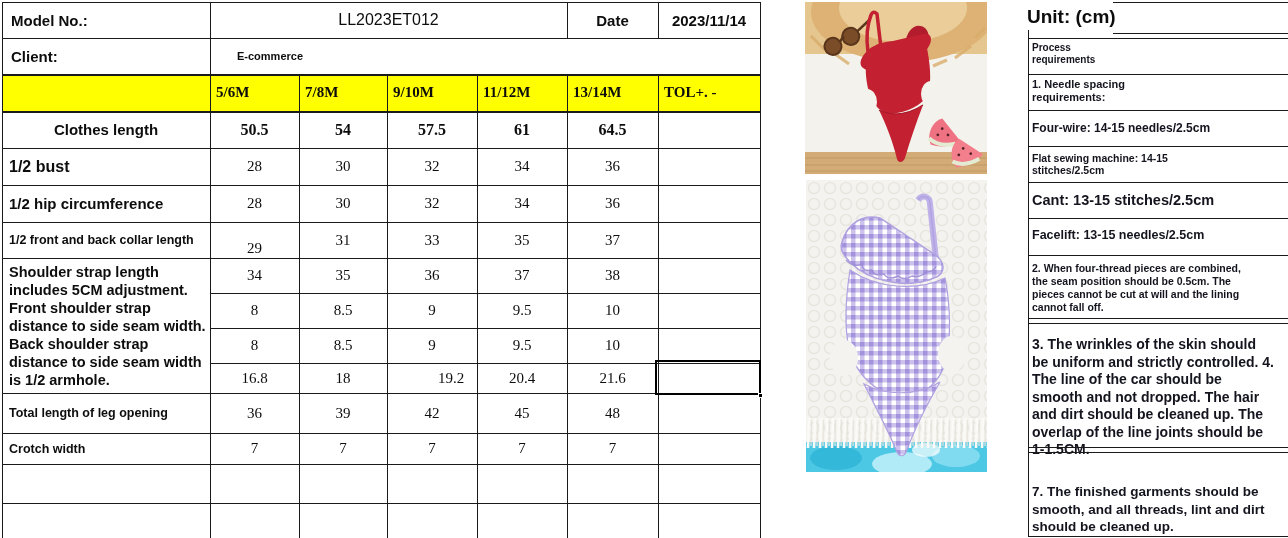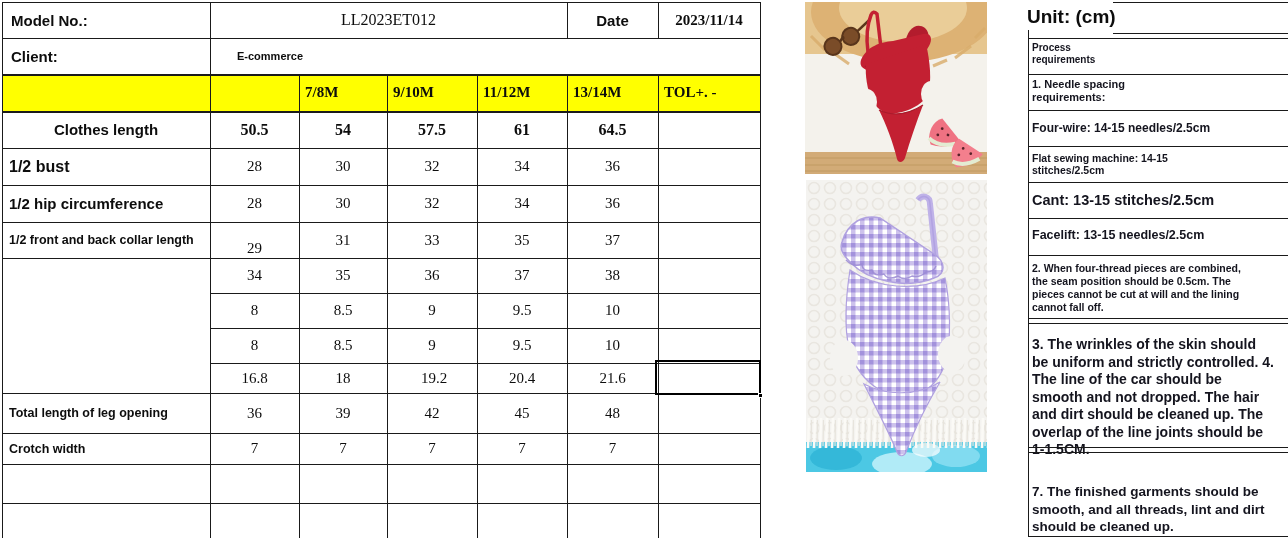--- a/index.html
+++ b/index.html
@@ -2,21 +2,21 @@
 <html><head>
 <meta charset="utf-8">
 <style>
   *{margin:0;padding:0;box-sizing:border-box}
   html,body{width:1288px;height:538px;background:#fff;overflow:hidden}
   body{position:relative;font-family:"Liberation Sans",sans-serif;color:#0d0d0d}
   .line{position:absolute;background:#1a1a1a}
   .cell{position:absolute;display:flex;align-items:center;color:#0d0d0d}
   .ctr{justify-content:center;text-align:center}
   .sans-b{font-family:"Liberation Sans",sans-serif;font-weight:bold}
-  .ser{font-family:Liberation Serif, serif}
+  .ser{font-family:Liberation Sans, sans-serif}
   .num{font-family:"Liberation Serif",serif;font-size:15px;justify-content:center;text-align:center}
   .num-b{font-weight:bold;font-size:16px}
   .rowlbl{font-family:"Liberation Sans",sans-serif;font-weight:bold;padding-left:7px}
   .yellow-band{position:absolute;left:2px;top:74px;width:758px;height:37px;background:#ffff00}
   .hdr-size{font-family:"Liberation Serif",serif;font-weight:bold;font-size:15px;padding-left:6px}
   .sel-box{position:absolute;left:655px;top:360px;width:106px;height:35px;border:2.5px solid #000;background:transparent}
   .sel-handle{position:absolute;right:-4px;bottom:-5px;width:5px;height:5px;background:#000;border:1px solid #fff}
   .ps{position:absolute;left:1032px;font-weight:bold;color:#14141e;line-height:1.18}
   .wrap{white-space:normal}
   figure{position:absolute}
@@ -29,30 +29,32 @@
   <div class="yellow-band"></div>
 
   <div class="cell sans-b" style="left:2px;top:2px;width:208px;height:36px;font-size:15px;padding-left:9px">Model No.:</div>
   <div class="cell ser ctr" style="left:210px;top:2px;width:357px;height:36px;font-size:16px">LL2023ET012</div>
   <div class="cell sans-b ctr" style="left:567px;top:2px;width:91px;height:36px;font-size:15px">Date</div>
   <div class="cell ser ctr" style="left:658px;top:2px;width:102px;height:36px;font-size:15px;font-weight:bold">2023/11/14</div>
 
   <div class="cell sans-b" style="left:2px;top:38px;width:208px;height:36px;font-size:15px;padding-left:9px">Client:</div>
   <div class="cell sans-b" style="left:210px;top:38px;width:550px;height:36px;font-size:11px;padding-left:27px">E-commerce</div>
 
+  <div class="cell hdr-size" style="left:210px;top:74px;width:89px;height:37px">5/6M</div>
   <div class="cell hdr-size" style="left:299px;top:74px;width:88px;height:37px">7/8M</div>
   <div class="cell hdr-size" style="left:387px;top:74px;width:90px;height:37px">9/10M</div>
   <div class="cell hdr-size" style="left:477px;top:74px;width:90px;height:37px">11/12M</div>
   <div class="cell hdr-size" style="left:567px;top:74px;width:91px;height:37px">13/14M</div>
   <div class="cell hdr-size" style="left:658px;top:74px;width:112px;height:37px">TOL+. -</div>
 
   <div class="cell sans-b ctr" style="left:2px;top:111px;width:208px;height:37px;font-size:15px">Clothes length</div>
   <div class="cell rowlbl" style="left:2px;top:148px;width:208px;height:37px;font-size:16px">1/2 bust</div>
   <div class="cell rowlbl" style="left:2px;top:185px;width:208px;height:37px;font-size:15px">1/2 hip circumference</div>
   <div class="cell rowlbl" style="left:2px;top:222px;width:208px;height:36px;font-size:12.5px">1/2 front and back collar length</div>
+  <div class="cell rowlbl wrap" style="left:2px;top:258px;width:208px;height:135px;font-size:14.5px;line-height:18px;padding-right:2px">Shoulder strap length includes 5CM adjustment. Front shoulder strap distance to side seam width. Back shoulder strap distance to side seam width is 1/2 armhole.</div>
   <div class="cell rowlbl" style="left:2px;top:393px;width:208px;height:40px;font-size:12.5px">Total length of leg opening</div>
   <div class="cell rowlbl" style="left:2px;top:433px;width:208px;height:31px;font-size:12.5px">Crotch width</div>
 
   <div class="cell num num-b" style="left:210px;top:111px;width:89px;height:37px">50.5</div>
   <div class="cell num num-b" style="left:299px;top:111px;width:88px;height:37px">54</div>
   <div class="cell num num-b" style="left:387px;top:111px;width:90px;height:37px">57.5</div>
   <div class="cell num num-b" style="left:477px;top:111px;width:90px;height:37px">61</div>
   <div class="cell num num-b" style="left:567px;top:111px;width:91px;height:37px">64.5</div>
 
   <div class="cell num" style="left:210px;top:148px;width:89px;height:37px">28</div>
@@ -86,21 +88,21 @@
   <div class="cell num" style="left:567px;top:293px;width:91px;height:35px">10</div>
 
   <div class="cell num" style="left:210px;top:328px;width:89px;height:35px">8</div>
   <div class="cell num" style="left:299px;top:328px;width:88px;height:35px">8.5</div>
   <div class="cell num" style="left:387px;top:328px;width:90px;height:35px">9</div>
   <div class="cell num" style="left:477px;top:328px;width:90px;height:35px">9.5</div>
   <div class="cell num" style="left:567px;top:328px;width:91px;height:35px">10</div>
 
   <div class="cell num" style="left:210px;top:363px;width:89px;height:30px">16.8</div>
   <div class="cell num" style="left:299px;top:363px;width:88px;height:30px">18</div>
-  <div class="cell num" style="left:389px;top:363px;width:90px;height:30px">19.2</div>
+  <div class="cell num" style="left:406px;top:363px;width:90px;height:30px">19.2</div>
   <div class="cell num" style="left:477px;top:363px;width:90px;height:30px">20.4</div>
   <div class="cell num" style="left:567px;top:363px;width:91px;height:30px">21.6</div>
 
   <div class="cell num" style="left:210px;top:393px;width:89px;height:40px">36</div>
   <div class="cell num" style="left:299px;top:393px;width:88px;height:40px">39</div>
   <div class="cell num" style="left:387px;top:393px;width:90px;height:40px">42</div>
   <div class="cell num" style="left:477px;top:393px;width:90px;height:40px">45</div>
   <div class="cell num" style="left:567px;top:393px;width:91px;height:40px">48</div>
 
   <div class="cell num" style="left:210px;top:433px;width:89px;height:31px">7</div>

